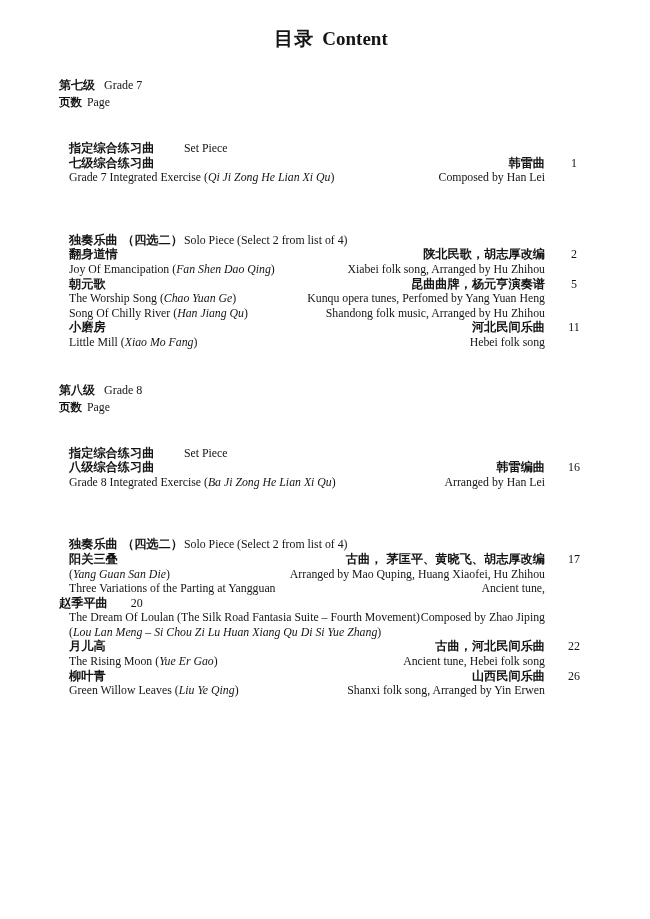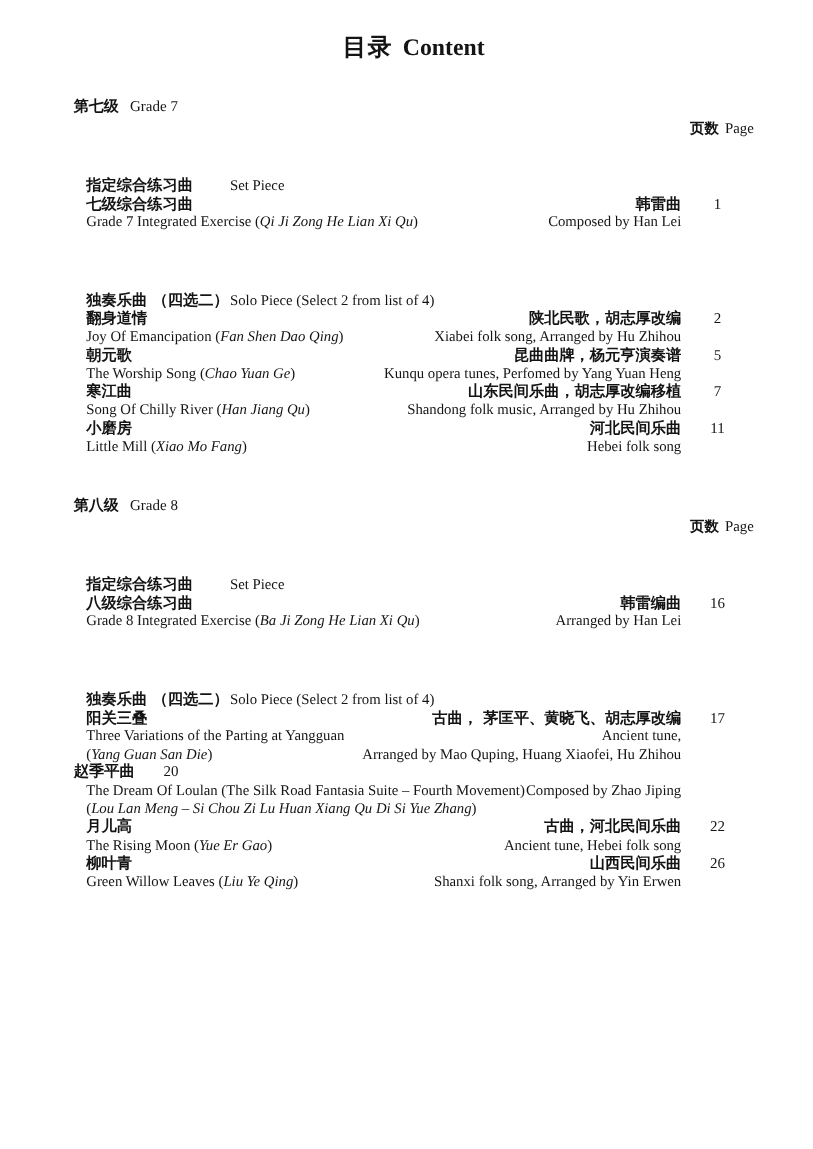--- a/index.html
+++ b/index.html
@@ -9,21 +9,21 @@
     font-family:"Liberation Serif","DejaVu Serif",serif;color:#141414;
     overflow:hidden;
   }
   .title{text-align:center;font-size:19px;font-weight:700;line-height:24px;margin:0;}
   .title .zh-t{font-family:"DejaVu Sans","Liberation Sans",sans-serif;margin-right:8px;letter-spacing:1px;}
   .sec{margin-top:31px;}
   #sections > .sec:first-child{margin-top:25px;}
   .sec-h{font-size:12px;line-height:18px;}
   .zh-h{font-family:"DejaVu Sans","Liberation Sans",sans-serif;font-weight:700;}
   .en-h{margin-left:9px;}
-  .ph{text-align:right;font-size:11.8px;line-height:13px;margin-top:2px;}
+  .ph{font-size:11.8px;line-height:13px;margin-top:2px;}
   .ph .zh-text{font-size:11.5px;}
   .ph-en{margin-left:5px;}
   .zh-text{font-family:"DejaVu Sans","Liberation Sans",sans-serif;font-weight:600;}
   .row{display:flex;align-items:baseline;line-height:14.6px;font-size:11.8px;}
   .row .main{flex:1 1 auto;min-width:0;padding-left:10px;white-space:nowrap;}
   .row-zh .main,.row-label .main .zh-text{font-size:12.2px;}
   .row-zh .attr{font-size:12.2px;}
   .attr{white-space:nowrap;text-align:right;flex:0 0 auto;font-size:11.8px;}
   .pg{flex:0 0 58px;text-align:center;font-size:12px;font-family:"Liberation Serif","DejaVu Serif",serif;font-weight:400;}
   .lbl{min-width:115px;display:inline-block;margin-top:32px;}
@@ -78,25 +78,20 @@
         <div class="row row-zh">
           <span class="main"><span class="zh-text">朝元歌</span></span>
           <span class="attr zh-text">昆曲曲牌，杨元亨演奏谱</span>
           <span class="pg">5</span>
         </div>
         <div class="row row-en">
           <span class="main"><span>The Worship Song (</span><span class="it">Chao Yuan Ge</span><span>)</span></span>
           <span class="attr">Kunqu opera tunes, Perfomed by Yang Yuan Heng</span>
           <span class="pg"></span>
         </div>
-        <div class="row row-zh">
-          <span class="main"><span class="zh-text">寒江曲</span></span>
-          <span class="attr zh-text">山东民间乐曲，胡志厚改编移植</span>
-          <span class="pg">7</span>
-        </div>
         <div class="row row-en">
           <span class="main"><span>Song Of Chilly River (</span><span class="it">Han Jiang Qu</span><span>)</span></span>
           <span class="attr">Shandong folk music, Arranged by Hu Zhihou</span>
           <span class="pg"></span>
         </div>
         <div class="row row-zh">
           <span class="main"><span class="zh-text">小磨房</span></span>
           <span class="attr zh-text">河北民间乐曲</span>
           <span class="pg">11</span>
         </div>
@@ -129,27 +124,27 @@
           <span class="main"><span class="zh-text lbl">独奏乐曲 （四选二）</span><span class="en-lb">Solo Piece (Select 2 from list of 4)</span></span>
           <span class="attr"></span>
           <span class="pg"></span>
         </div>
         <div class="row row-zh">
           <span class="main"><span class="zh-text">阳关三叠</span></span>
           <span class="attr zh-text">古曲， 茅匡平、黄晓飞、胡志厚改编</span>
           <span class="pg">17</span>
         </div>
         <div class="row row-en">
-          <span class="main"><span>Three Variations of the Parting at Yangguan</span><span class="it"></span><span></span></span>
-          <span class="attr">Ancient tune,</span>
+          <span class="main"><span>(</span><span class="it">Yang Guan San Die</span><span>)</span></span>
+          <span class="attr">Arranged by Mao Quping, Huang Xiaofei, Hu Zhihou</span>
           <span class="pg"></span>
         </div>
         <div class="row row-en">
-          <span class="main"><span>(</span><span class="it">Yang Guan San Die</span><span>)</span></span>
-          <span class="attr">Arranged by Mao Quping, Huang Xiaofei, Hu Zhihou</span>
+          <span class="main"><span>Three Variations of the Parting at Yangguan</span><span class="it"></span><span></span></span>
+          <span class="attr">Ancient tune,</span>
           <span class="pg"></span>
         </div>
         <div class="row row-zh">
           <span class="attr zh-text">赵季平曲</span>
           <span class="pg">20</span>
         </div>
         <div class="row row-en">
           <span class="main"><span>The Dream Of Loulan (The Silk Road Fantasia Suite – Fourth Movement)</span><span class="it"></span><span></span></span>
           <span class="attr">Composed by Zhao Jiping</span>
           <span class="pg"></span>

